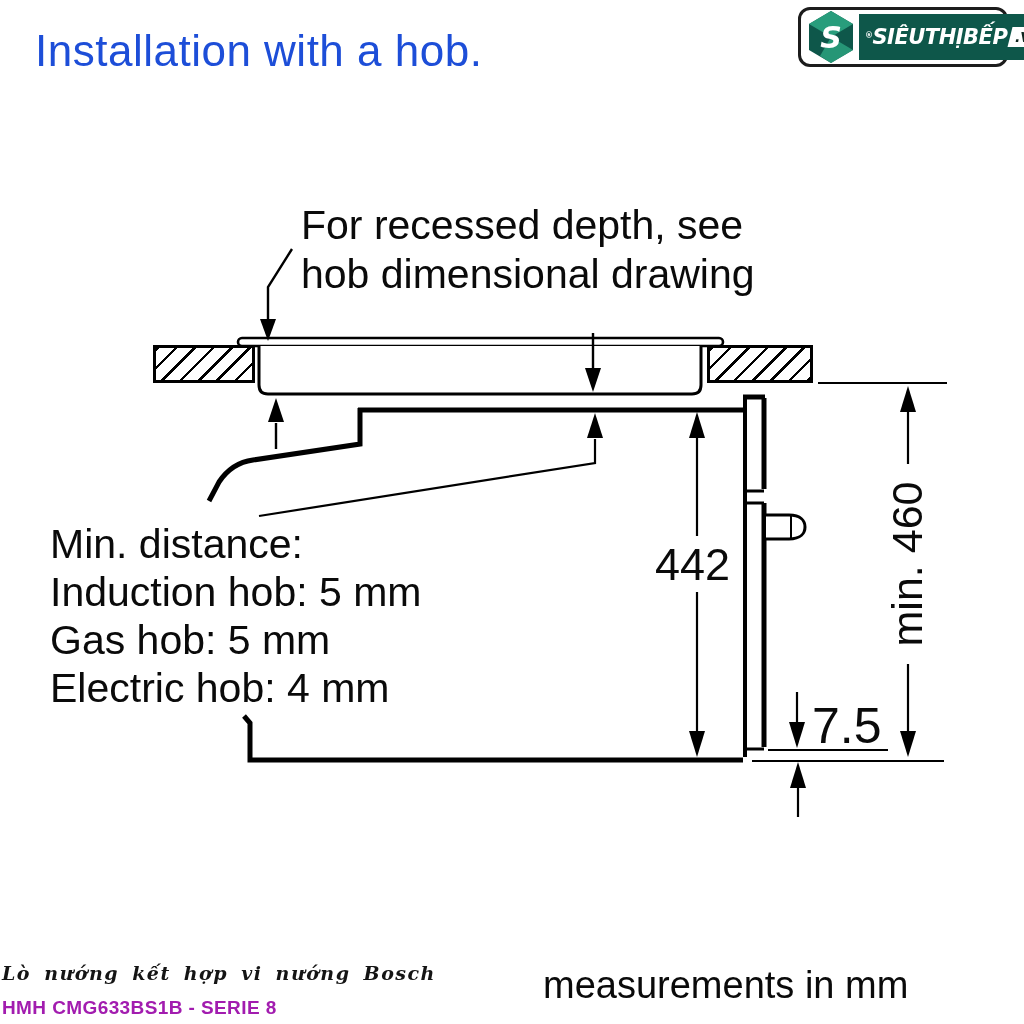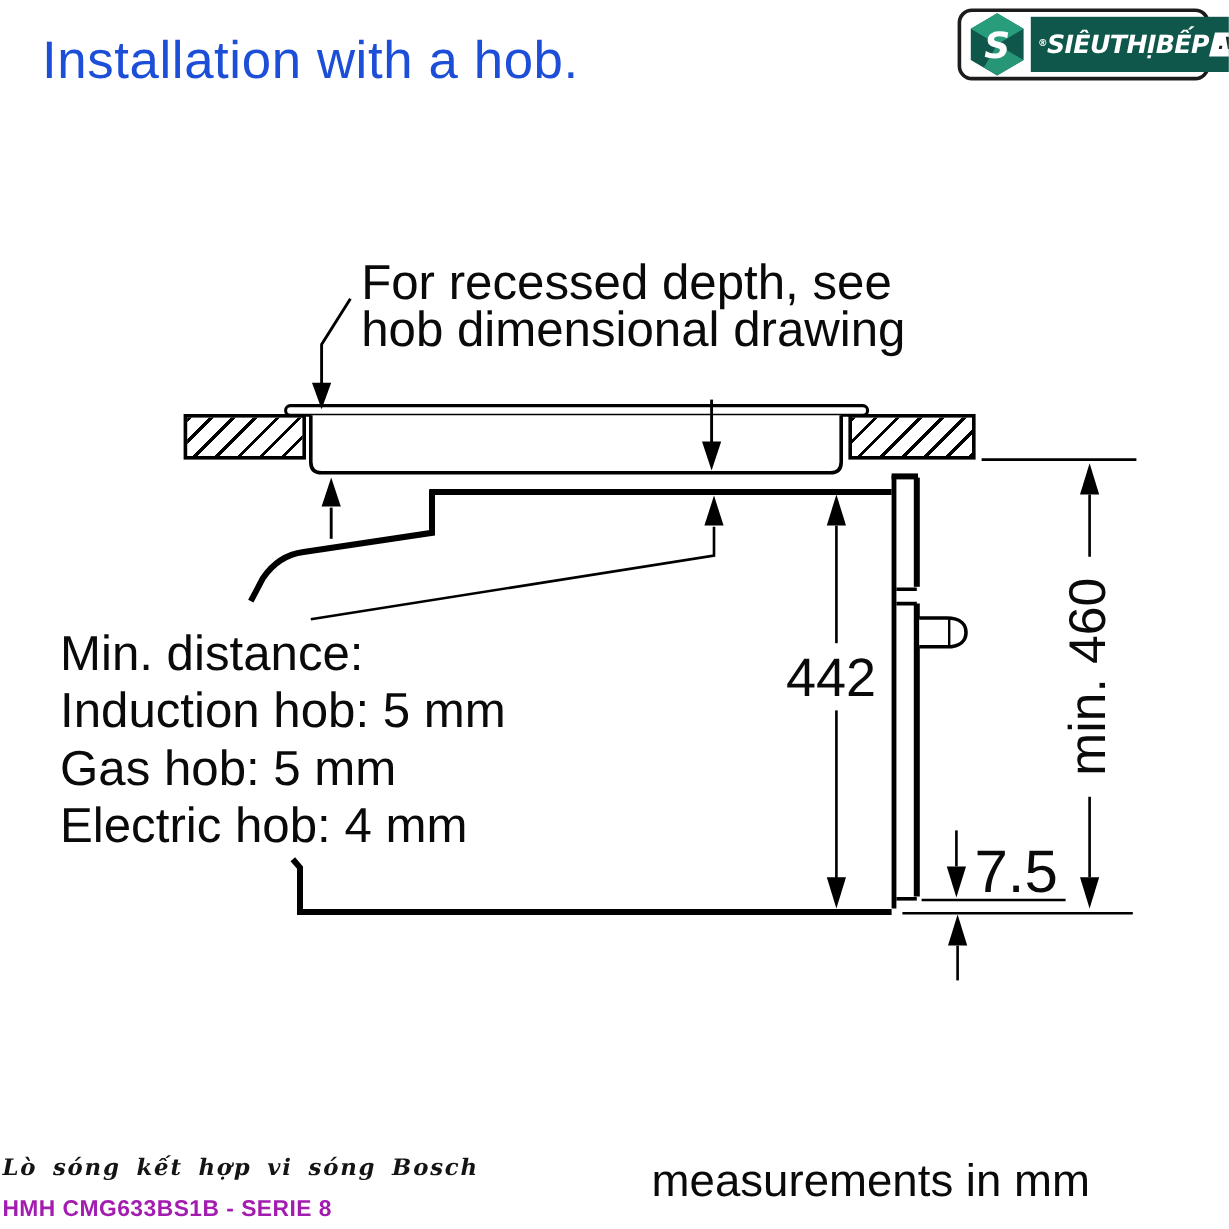--- a/index.html
+++ b/index.html
@@ -99,27 +99,27 @@
   <polygon class="ah" points="797,748 789,722 805,722"></polygon>
   <polygon class="ah" points="798,762 790,788 806,788"></polygon>
   <path class="thin" d="M798 788 V817"></path>
 
   <polygon class="ah" points="908,386 900,412 916,412"></polygon>
   <path class="thin" d="M908 412 V464"></path>
   <path class="thin" d="M908 664 V731"></path>
   <polygon class="ah" points="908,757 900,731 916,731"></polygon>
 </svg>
 
-<div class="abs note" style="left:301px;top:211px;text-align:center;">For recessed depth, see</div>
+<div class="abs note" style="left:301px;top:201px;text-align:center;">For recessed depth, see</div>
 <div class="abs note" style="left:301px;top:250px;">hob dimensional drawing</div>
 
 <div class="abs note" style="left:50px;top:520px;">Min. distance:</div>
 <div class="abs note" style="left:50px;top:568px;">Induction hob: 5 mm</div>
 <div class="abs note" style="left:50px;top:616px;text-align:center;">Gas hob: 5 mm</div>
 <div class="abs note" style="left:50px;top:664px;">Electric hob: 4 mm</div>
 
 <div class="abs dimnum" style="left:655px;top:539px;width:85px;text-align:left;">442</div>
 <div class="abs dimnum rot" style="left:806px;top:541px;width:200px;height:46px;font-size:43px;">min. 460</div>
 <div class="abs dimnum" style="left:812px;top:697px;font-size:50px;">7.5</div>
 
-<div class="abs footer-vi" style="left:2px;top:962px;">Lò sóng kết hợp vi sóng Bosch</div>
+<div class="abs footer-vi" style="left:2px;top:962px;">Lò nướng kết hợp vi nướng Bosch</div>
 <div class="abs footer-model" style="left:2px;top:997px;">HMH CMG633BS1B - SERIE 8</div>
 <div class="abs units" style="left:543px;top:964px;">measurements in mm</div>
 
 </body></html>

